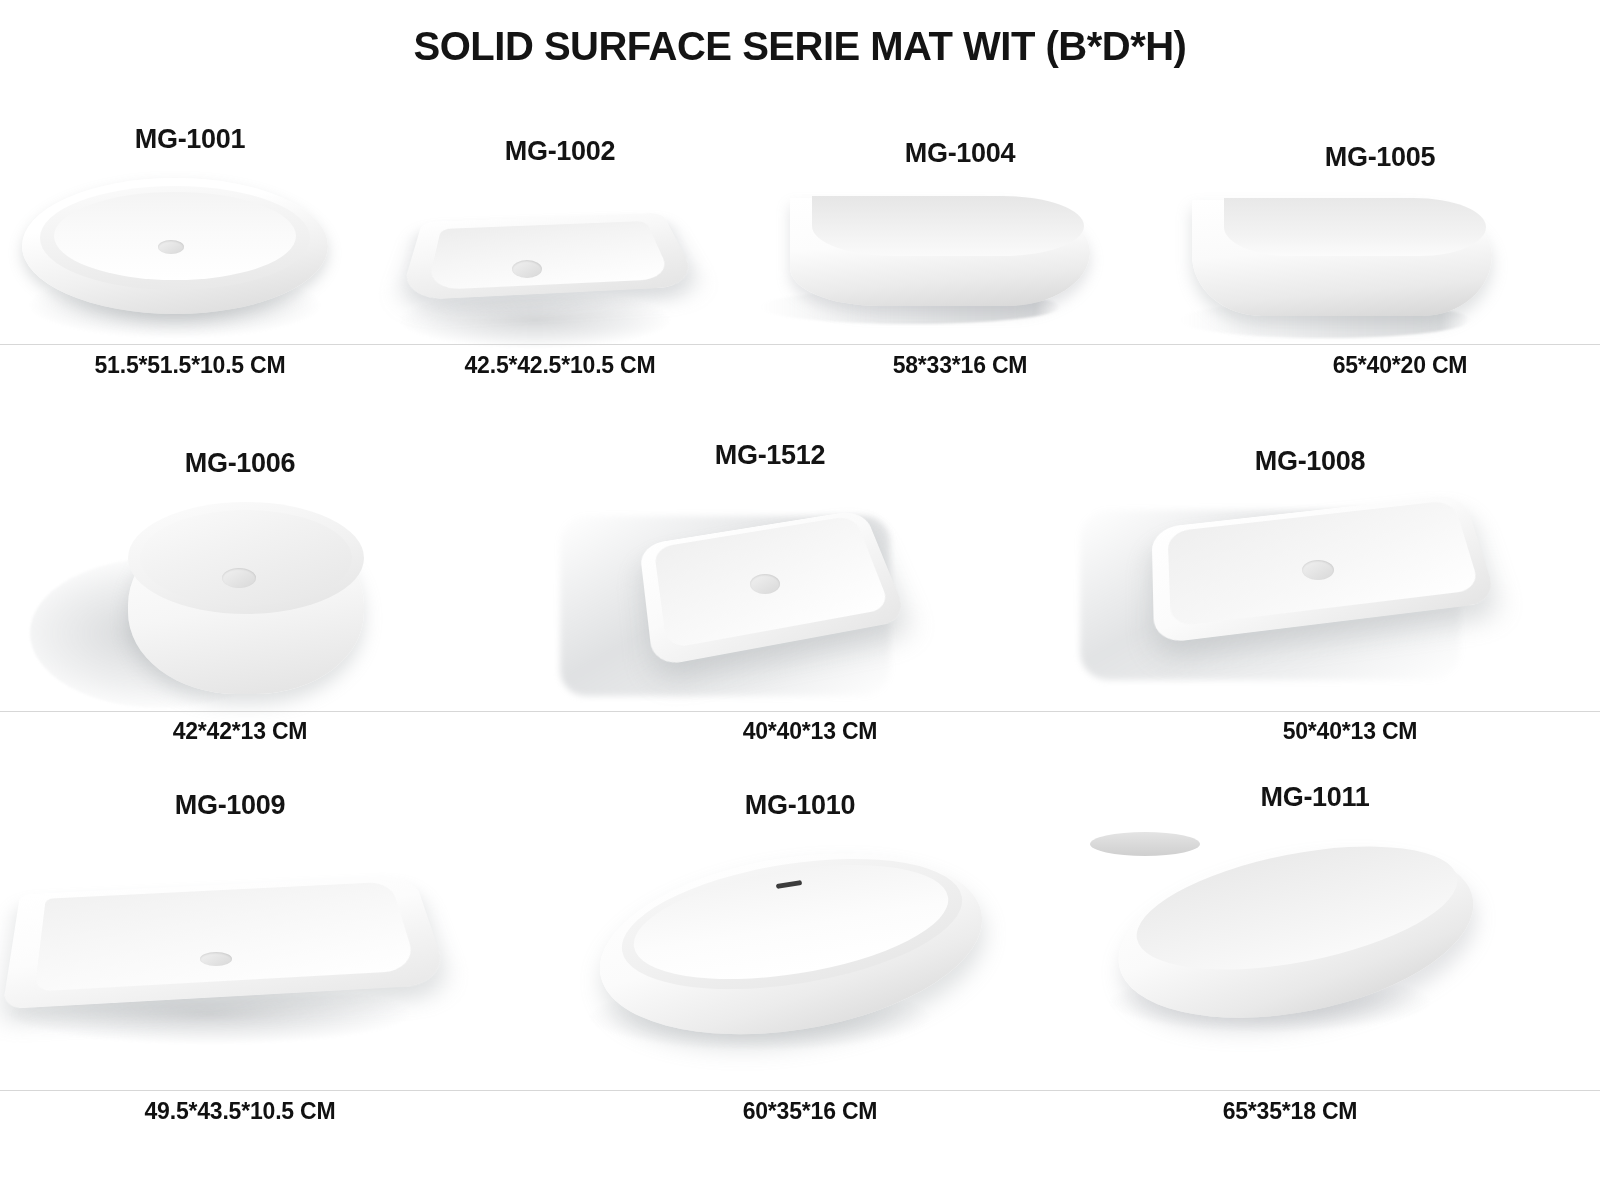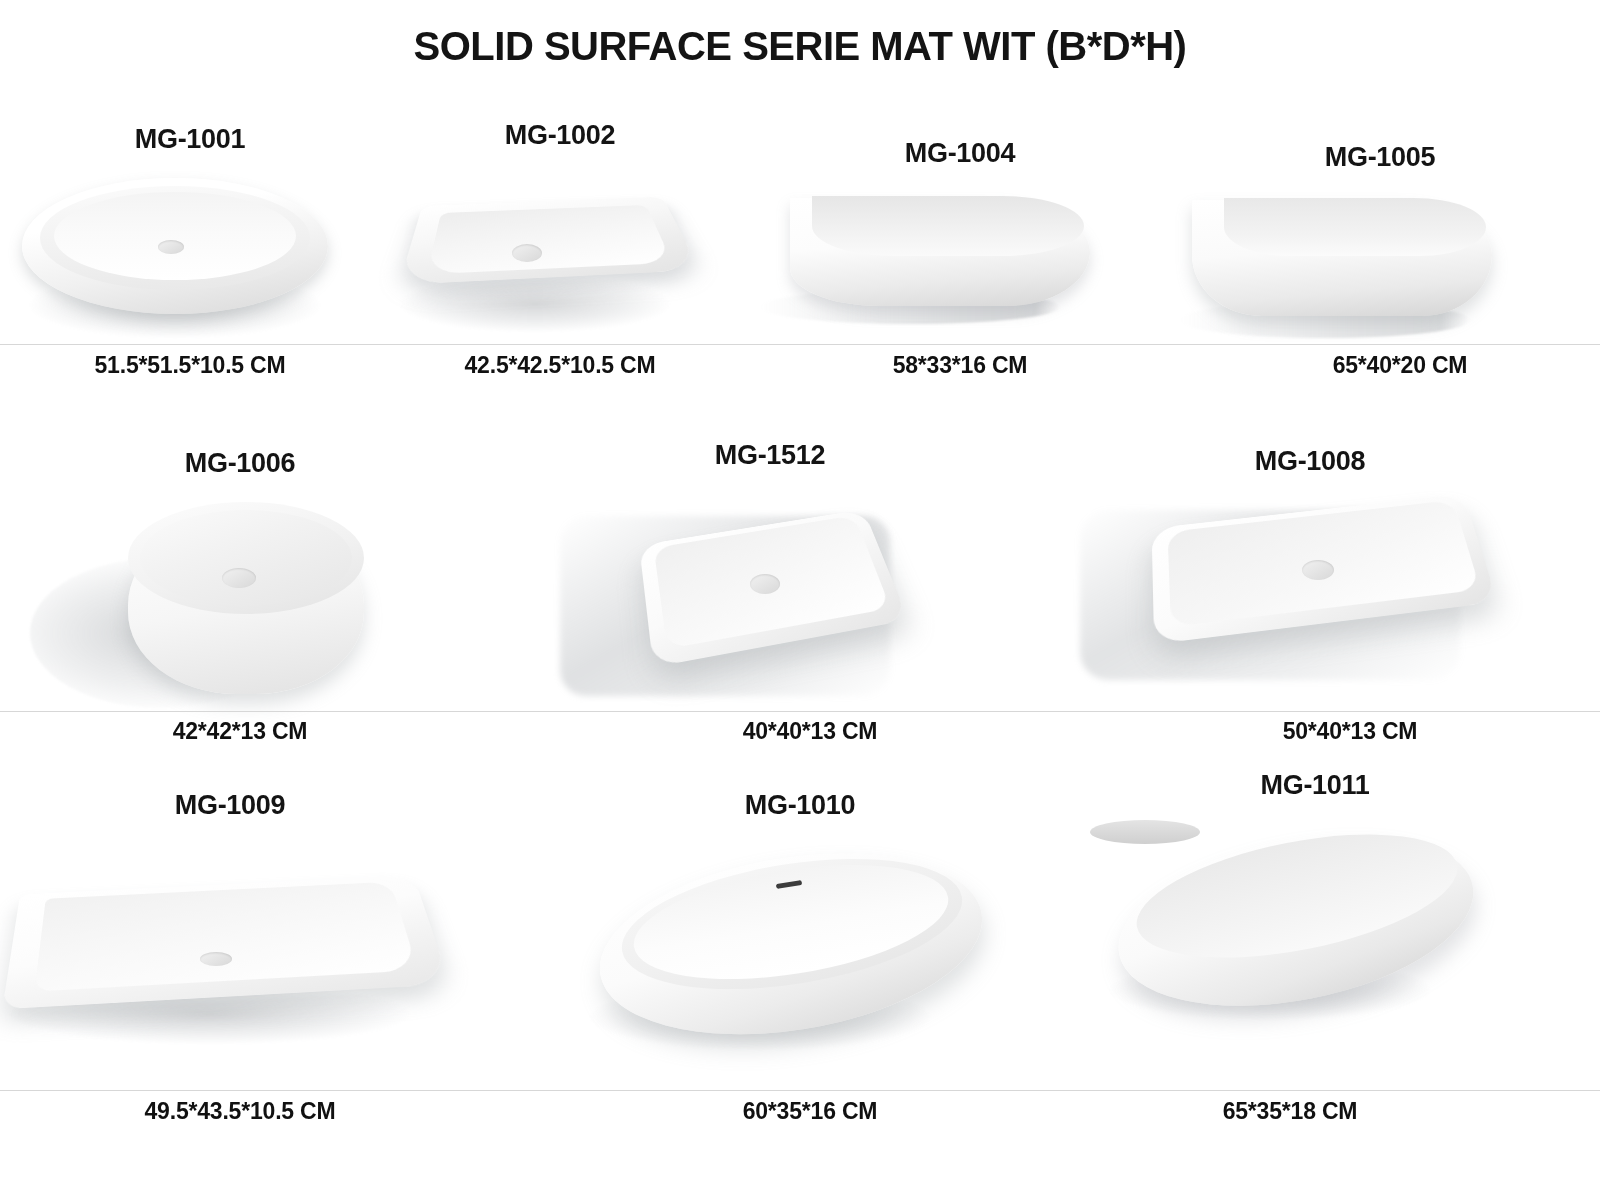--- a/index.html
+++ b/index.html
@@ -258,21 +258,21 @@
       <div class="model-label" style="top:14px;">MG-1001</div>
       <div class="stage" style="left:0;top:50px;width:360px;height:190px;">
         <div class="shadow b1-shadow"></div>
         <div class="body-white b1-outer"></div>
         <div class="inner-gray b1-lip"></div>
         <div class="inner-gray b1-well"></div>
         <div class="drain b1-drain"></div>
       </div>
     </div>
 
-    <div class="cell" style="left:390px;top:0;width:340px;height:250px;">
+    <div class="cell" style="left:390px;top:16px;width:340px;height:250px;">
       <div class="model-label" style="top:10px;">MG-1002</div>
       <div class="stage" style="left:0;top:46px;width:340px;height:190px;">
         <div class="shadow b2-shadow"></div>
         <div class="body-white b2-outer"></div>
         <div class="inner-gray b2-well"></div>
         <div class="drain b2-drain"></div>
       </div>
     </div>
 
     <div class="cell" style="left:760px;top:20px;width:400px;height:250px;">
@@ -371,21 +371,21 @@
       <div class="model-label" style="top:0px;">MG-1010</div>
       <div class="stage" style="left:0;top:44px;width:440px;height:260px;">
         <div class="shadow b10-shadow"></div>
         <div class="body-white b10-body"></div>
         <div class="inner-gray b10-rim"></div>
         <div class="inner-gray b10-well"></div>
         <div class="b10-slot"></div>
       </div>
     </div>
 
-    <div class="cell" style="left:1090px;top:0px;width:450px;height:320px;">
+    <div class="cell" style="left:1090px;top:12px;width:450px;height:320px;">
       <div class="model-label" style="top:0px;">MG-1011</div>
       <div class="stage" style="left:0;top:50px;width:450px;height:260px;">
         <div class="shadow b11-shadow"></div>
         <div class="body-white b11-body"></div>
         <div class="inner-gray b11-rim"></div>
         <div class="b11-foot"></div>
       </div>
     </div>
   </div>
 

